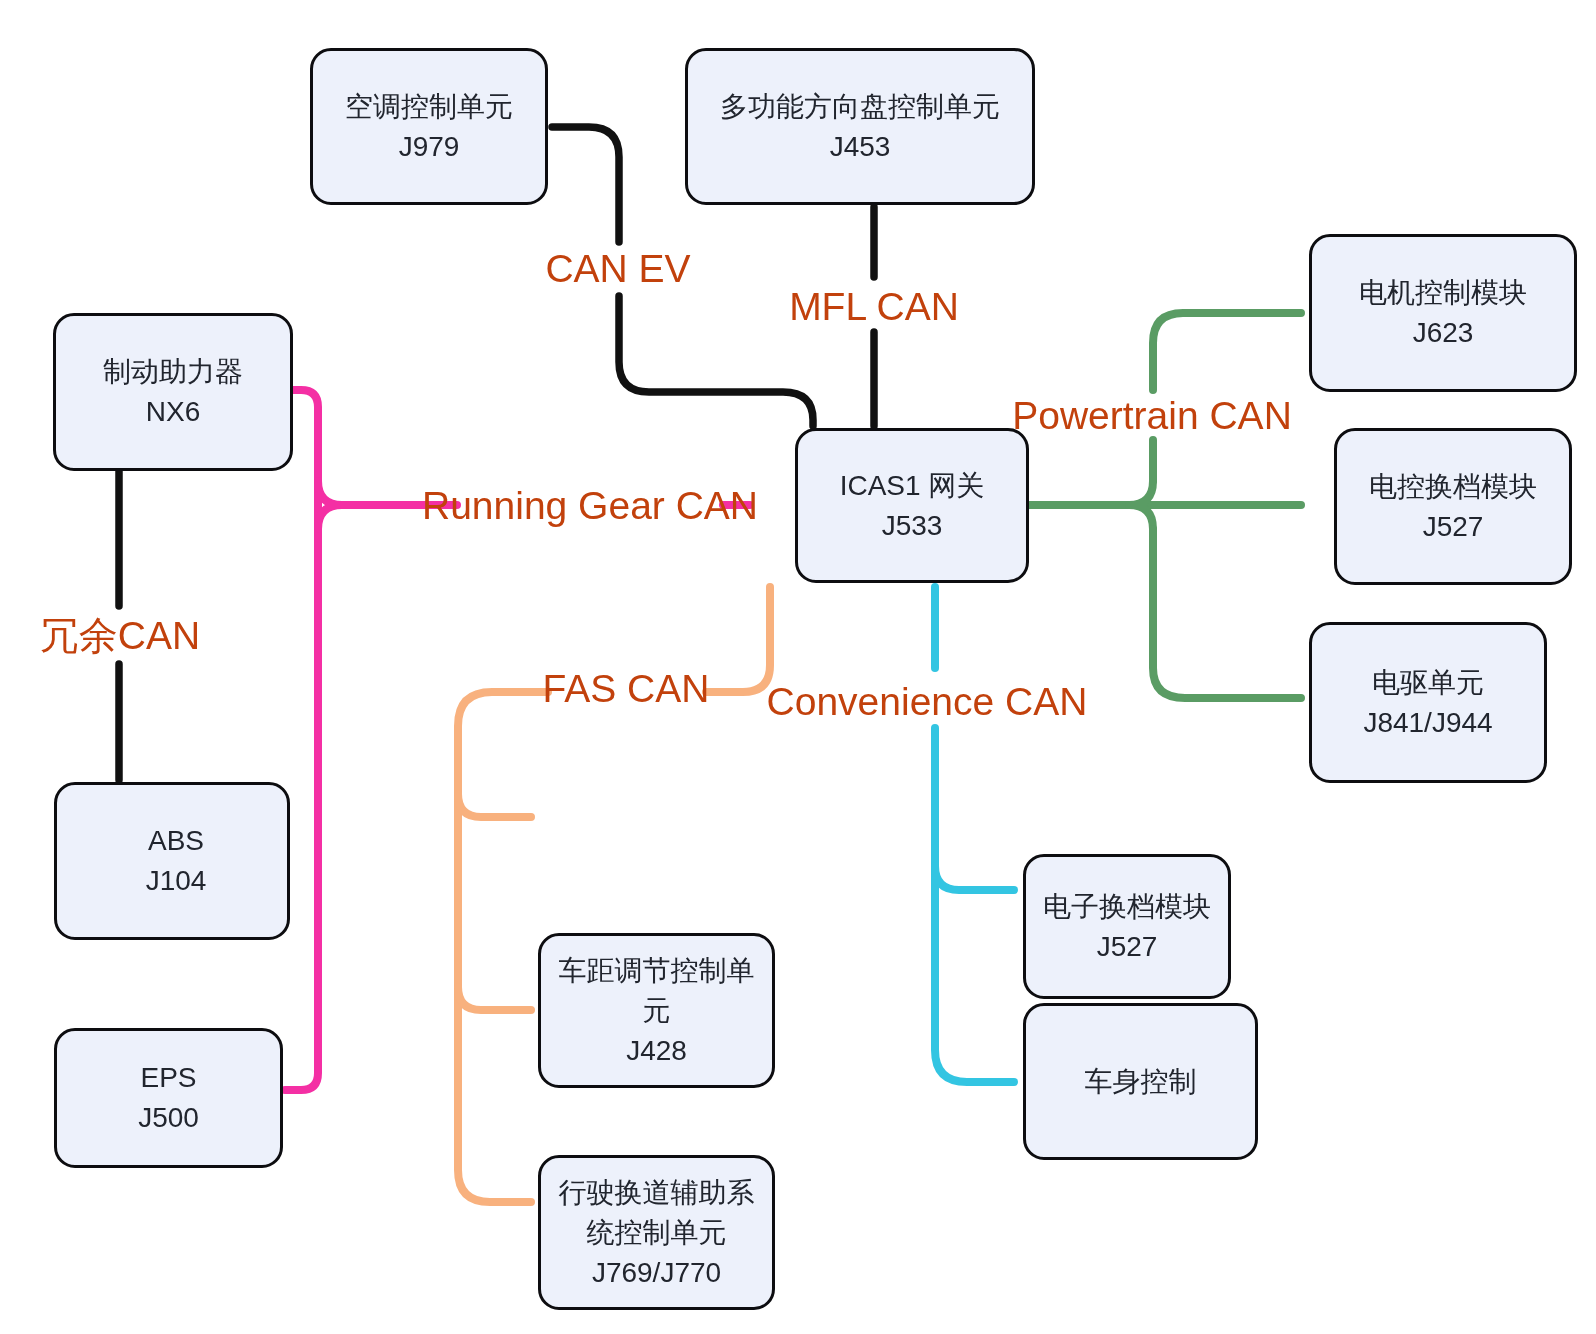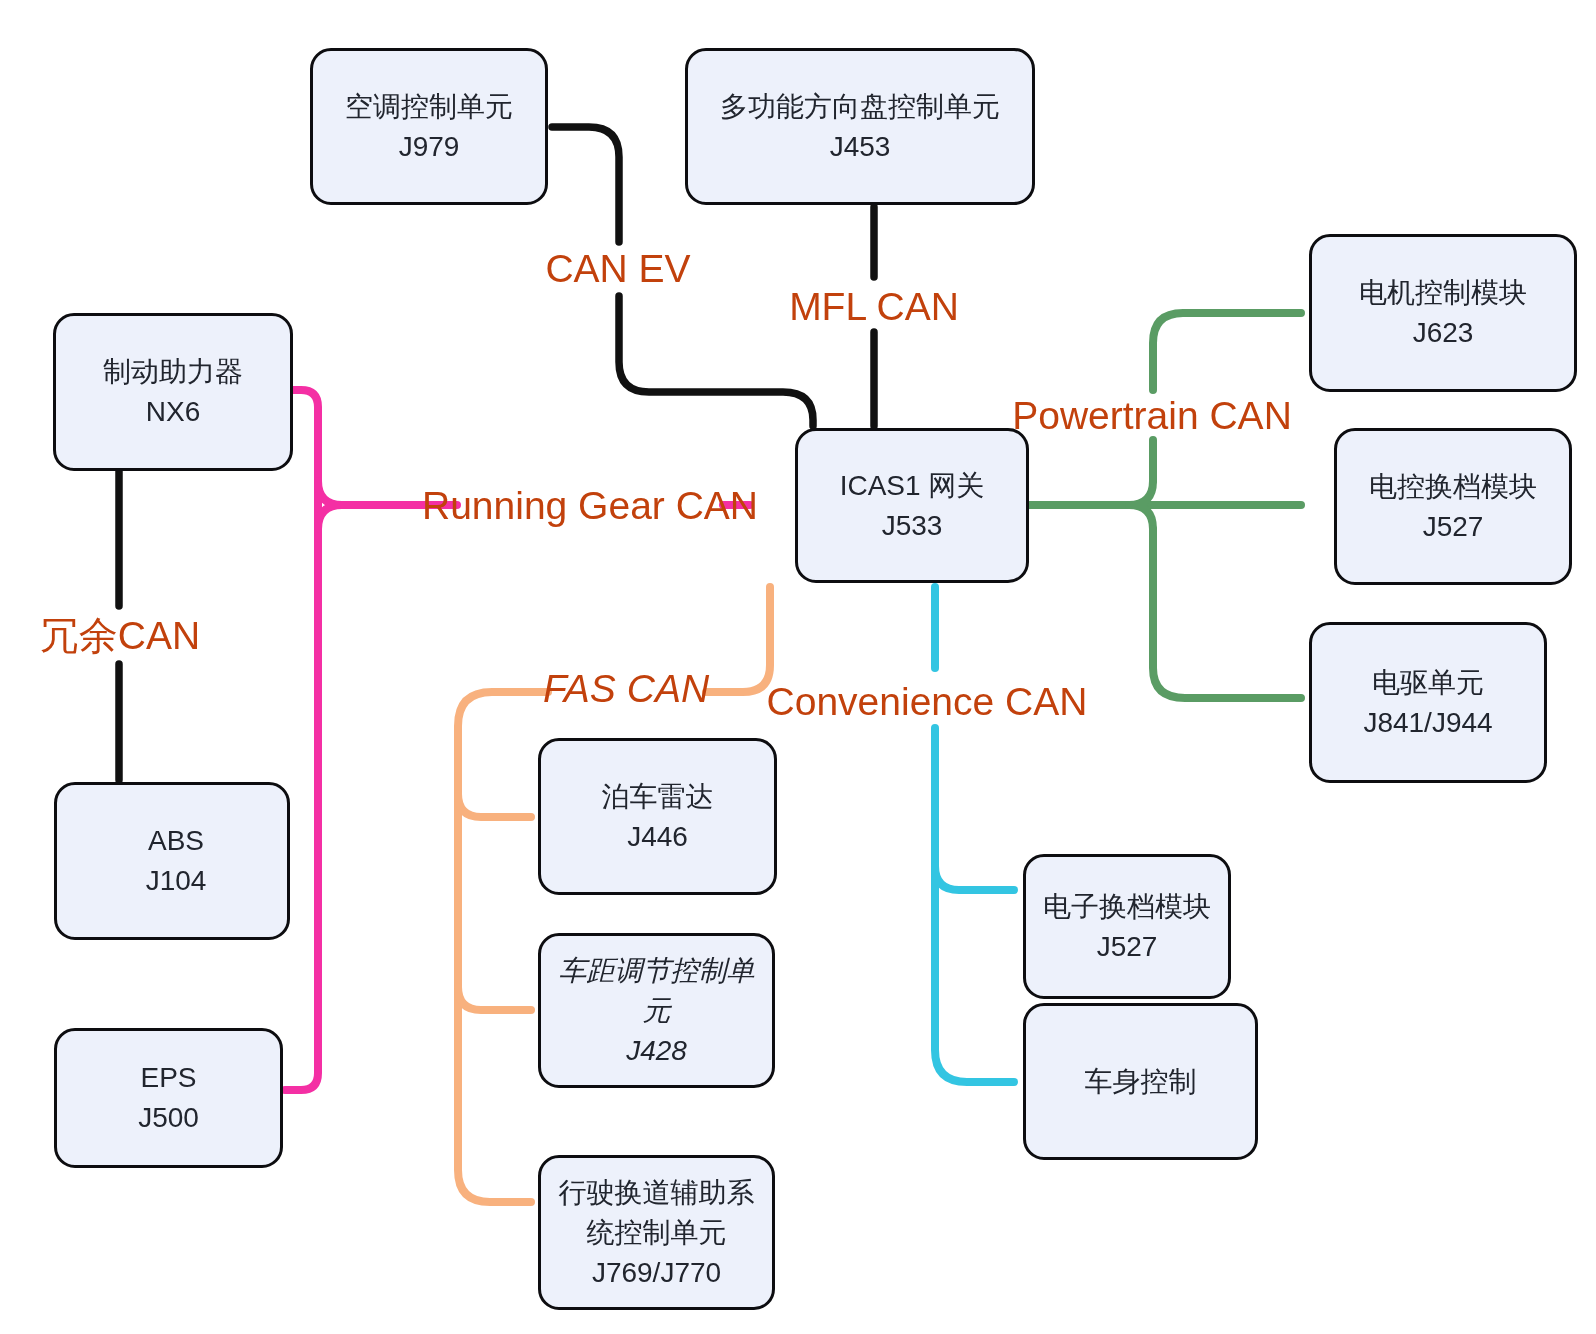--- a/index.html
+++ b/index.html
@@ -121,27 +121,22 @@
     <span class="nl">J527</span>
     <span class="nl"></span>
   </div>
 
   <div class="node" style="left:1309px;top:622px;width:238px;height:161px;">
     <span class="nl">电驱单元</span>
     <span class="nl">J841/J944</span>
     <span class="nl"></span>
   </div>
 
-  <div class="node" style="left:538px;top:738px;width:239px;height:157px;">
-    <span class="nl">泊车雷达</span>
-    <span class="nl">J446</span>
-    <span class="nl"></span>
-  </div>
 
-  <div class="node" style="left:538px;top:933px;width:237px;height:155px;font-style:italic;">
+  <div class="node" style="left:538px;top:933px;width:237px;height:155px;">
     <span class="nl">车距调节控制单</span>
     <span class="nl">元</span>
     <span class="nl">J428</span>
   </div>
 
   <div class="node" style="left:538px;top:1127px;width:237px;height:155px;margin-top:28px;">
     <span class="nl">行驶换道辅助系</span>
     <span class="nl">统控制单元</span>
     <span class="nl">J769/J770</span>
   </div>
@@ -156,16 +151,16 @@
     <span class="nl">车身控制</span>
     <span class="nl"></span>
     <span class="nl"></span>
   </div>
 
   <div class="edge-label" style="left:618px;top:269px;">CAN EV</div>
   <div class="edge-label" style="left:874px;top:307px;">MFL CAN</div>
   <div class="edge-label" style="left:590px;top:506px;">Running Gear CAN</div>
   <div class="edge-label" style="left:120px;top:636px;">冗余CAN</div>
   <div class="edge-label" style="left:1152px;top:416px;">Powertrain CAN</div>
-  <div class="edge-label" style="left:626px;top:689px;font-style:italic;">FAS CAN</div>
+  <div class="edge-label" style="left:626px;top:689px;">FAS CAN</div>
   <div class="edge-label" style="left:927px;top:702px;">Convenience CAN</div>
 
 </div>
 
 </body></html>

